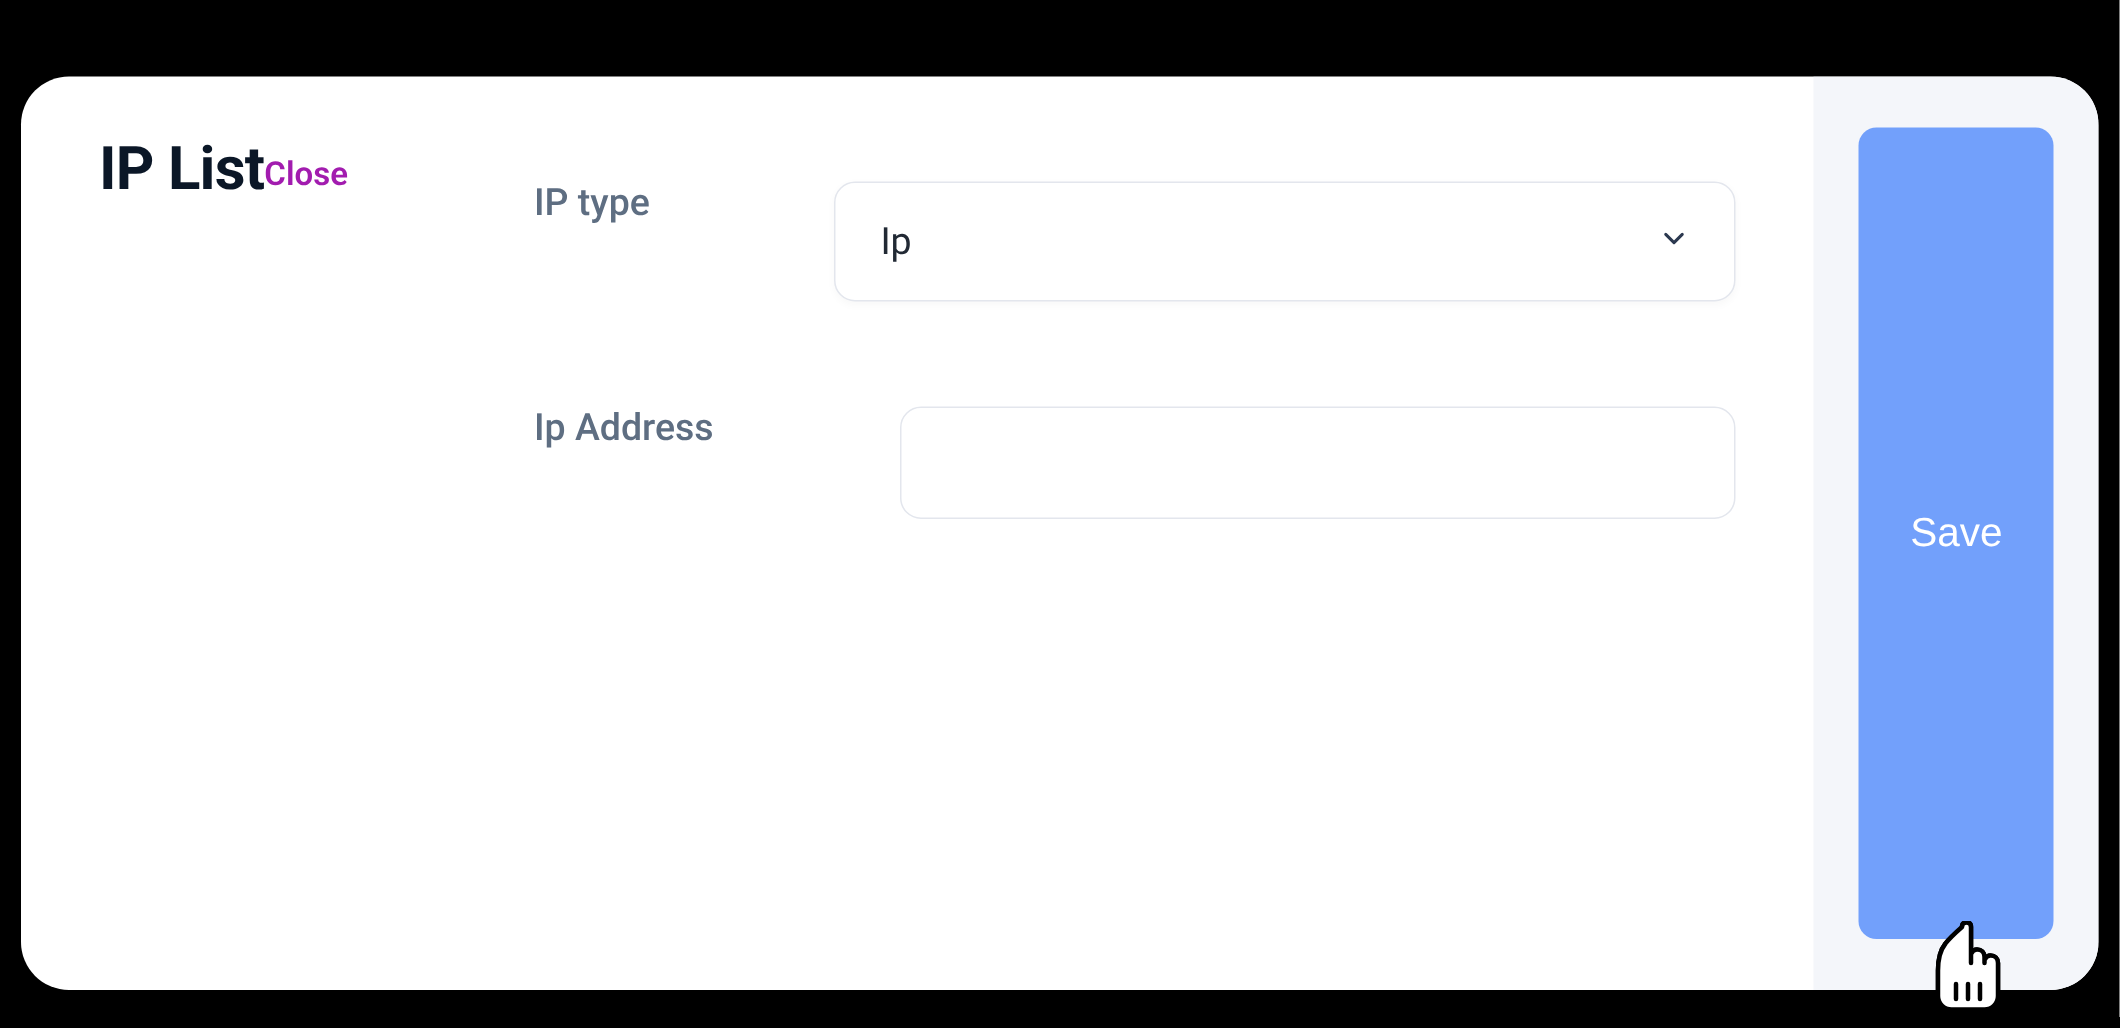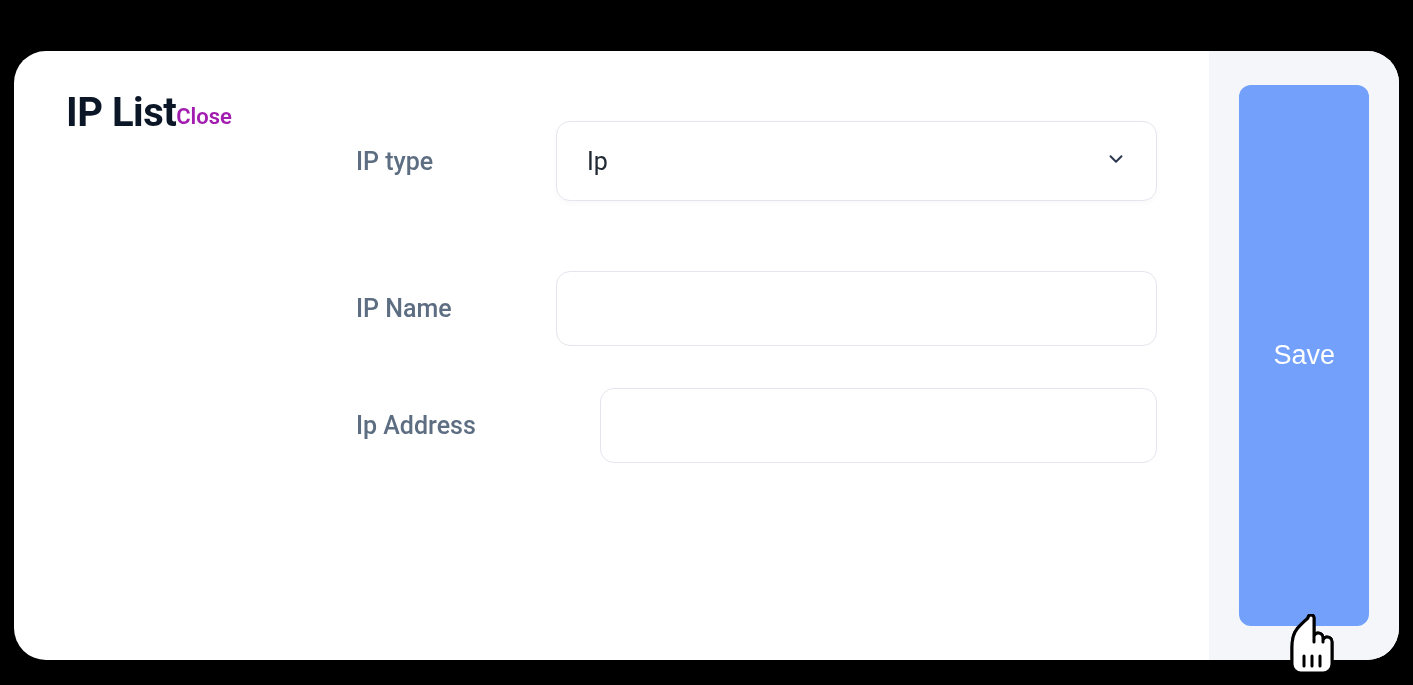--- a/index.html
+++ b/index.html
@@ -45,21 +45,21 @@
       color: #a21caf;
       cursor: pointer;
       margin-top: 15px;
     }
     .form-body {
       padding: 70px 52px 40px 72px;
       flex: 1;
     }
     .form-row {
       display: flex;
-      align-items: center;
+      align-items: flex-start;
       margin-bottom: 42px;
     }
     .form-row.select-row {
       margin-bottom: 70px;
     }
     .form-row.last-row {
       margin-bottom: 40px;
       gap: 44px;
     }
     .field-label {
@@ -147,24 +147,20 @@
           <span>Ip</span>
         </div>
         <span class="chevron">
           <svg width="22" height="22" viewBox="0 0 24 24" fill="none" stroke="#2c3950" stroke-width="2.2" stroke-linecap="round" stroke-linejoin="round">
             <polyline points="6 9 12 15 18 9"></polyline>
           </svg>
         </span>
       </div>
     </div>
 
-    <div class="form-row">
-      <label class="field-label">IP Name</label>
-      <input type="text" class="text-input" value="" style="">
-    </div>
 
     <div class="form-row last-row">
       <label class="field-label">Ip Address</label>
       <input type="text" class="text-input" value="" style="">
     </div>
   </div>
 
   <div class="modal-footer">
     <button class="save-button">Save</button>
   </div>

